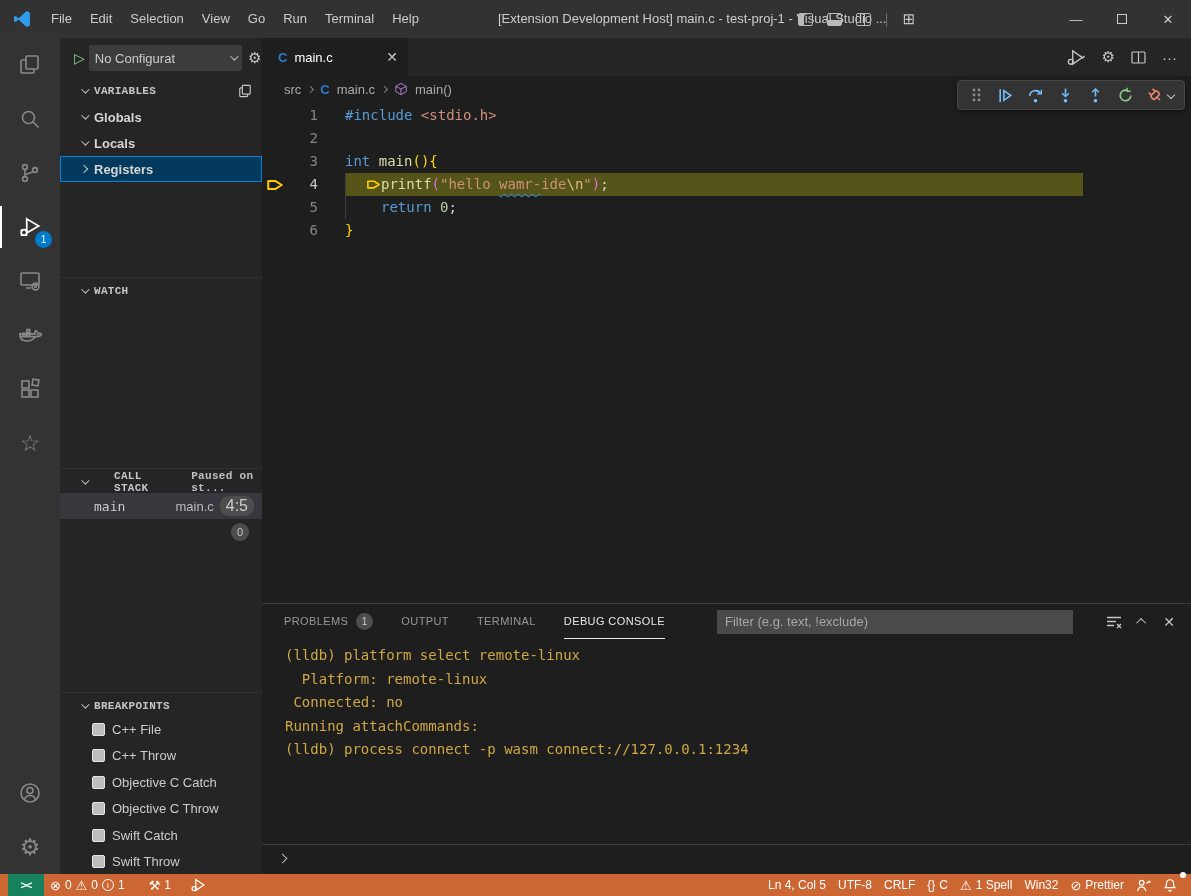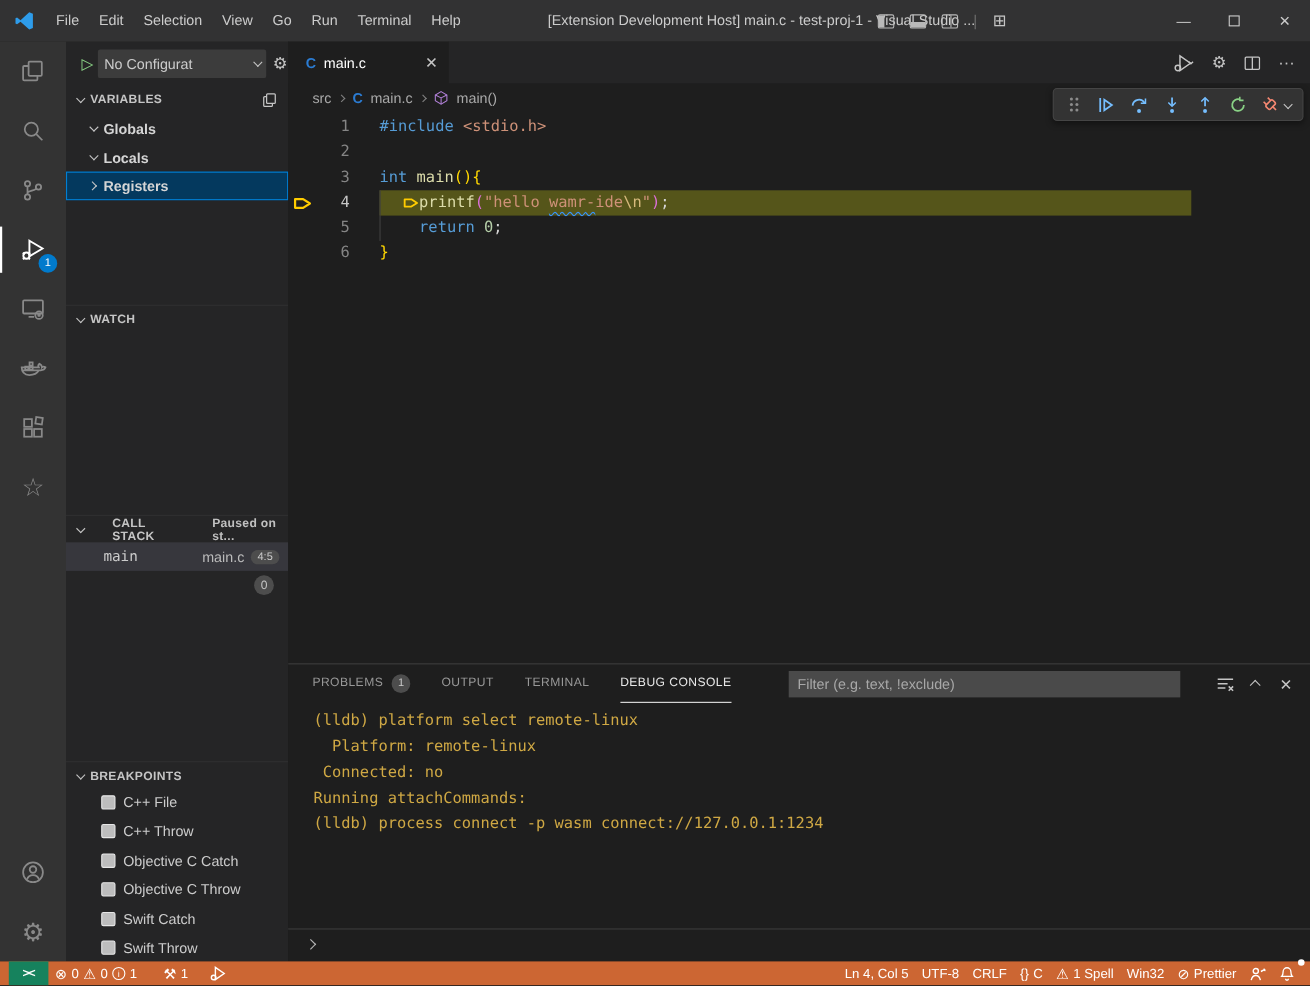--- a/index.html
+++ b/index.html
@@ -35,36 +35,36 @@
   .ab-bottom { margin-top:auto; }
   .ab-glyph { font-size:23px; }
 
   
   .sidebar { position:absolute; left:60px; top:38px; bottom:22px; width:202px; background:#252526; font-size:13px; }
   .dbg-bar { position:absolute; top:6px; left:0; right:0; height:28px; display:flex; align-items:center; }
   .dbg-start { color:#89d185; font-size:14px; margin:0 4px 0 14px; }
   .cfg-select { flex:1; height:26px; background:#3c3c3c; border-radius:2px; display:flex; align-items:center; padding:0 6px; color:#cccccc; margin-right:6px; }
   .cfg-select .lbl { flex:1; font-size:13px; white-space:nowrap; overflow:hidden; }
   .dbg-gear { width:18px; color:#c5c5c5; font-size:15px; margin-right:-4px; }
-  .section-head { display:flex; align-items:center; height:22px; padding-left:6px; font-size:11px; font-weight:bold; color:#c5c5c5; letter-spacing:.3px; }
+  .section-head { display:flex; align-items:center; height:22px; padding-left:18px; font-size:11px; font-weight:bold; color:#c5c5c5; letter-spacing:.3px;font-family:Liberation Mono, monospace; }
   .section-head .desc { margin-left:10px; font-size:11px; color:#c0c0c0; }
   .chev { display:inline-block; width:6px; height:6px; border-right:1.4px solid #c5c5c5; border-bottom:1.4px solid #c5c5c5; margin:0 7px 0 3px; flex:0 0 auto; }
   .chev.down { transform:rotate(45deg) translateY(-2px); }
   .chev.right { transform:rotate(-45deg); }
   .tree-row { display:flex; align-items:center; height:26px; padding-left:18px; font-weight:bold; color:#d5d5d5; }
   .tree-row.selected { background:var(--selection-bg,#04395e); outline:1px solid var(--selection-border,#007fd4); outline-offset:-1px; }
   .copy-icon { position:absolute; right:10px; }
   .vars-head { position:absolute; top:42px; left:0; right:0; }
   .vars-list { position:absolute; top:66px; left:0; right:0; }
   .watch-head { position:absolute; top:239px; left:0; right:0; border-top:1px solid #303031; padding-top:4px; }
   .cs-head { position:absolute; top:430px; left:0; right:0; border-top:1px solid #303031; padding-top:4px;gap:20px; }
   .cs-row { position:absolute; top:455px; left:0; right:0; height:26px; background:#37373d; display:flex; align-items:center; padding:0 8px 0 34px; }
   .cs-fn { font-family:"DejaVu Sans Mono", monospace; font-size:13px; color:#cccccc; }
   .cs-file { margin-left:auto; color:#bbbbbb; font-size:13px; }
-  .cs-pos { margin-left:6px; background:#4d4d4d; color:#cccccc; border-radius:9px; font-size:10px; padding:1px 6px; }
+  .cs-pos { margin-left:6px; background:#4d4d4d; color:#cccccc; border-radius:9px; font-size:16px; padding:1px 6px; }
   .cs-zero { position:absolute; top:485px; right:13px; width:18px; height:18px; background:#4d4d4d; border-radius:50%; color:#c5c5c5; font-size:11px; line-height:18px; text-align:center; }
   .bp-head { position:absolute; top:654px; left:0; right:0; border-top:1px solid #303031; padding-top:4px; }
   .bp-list { position:absolute; top:678px; left:0; right:0; }
   .bp-row { display:flex; align-items:center; height:26.5px; padding-left:32px; color:#cccccc; font-size:13px; }
   .bp-check { width:13px; height:13px; background:#bdbdbd; border:1px solid #e6e6e6; border-radius:2px; margin-right:7px; flex:0 0 auto; }
 
   
   .editor-region { position:absolute; left:262px; top:38px; right:0; bottom:22px; background:#1e1e1e; }
   .tabbar { position:absolute; top:0; left:0; right:0; height:38px; background:#252526; display:flex; }
   .tab { width:146px; background:#1e1e1e; display:flex; align-items:center; padding:0 10px 0 16px; gap:7px; }

